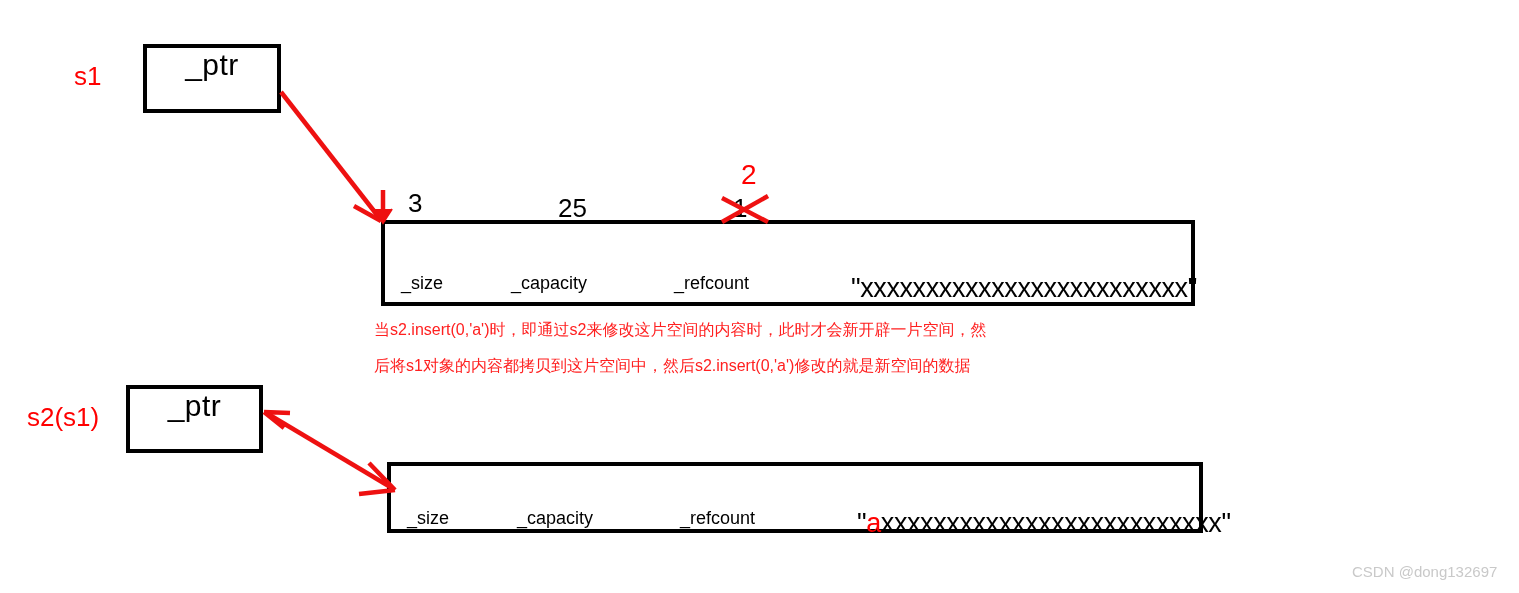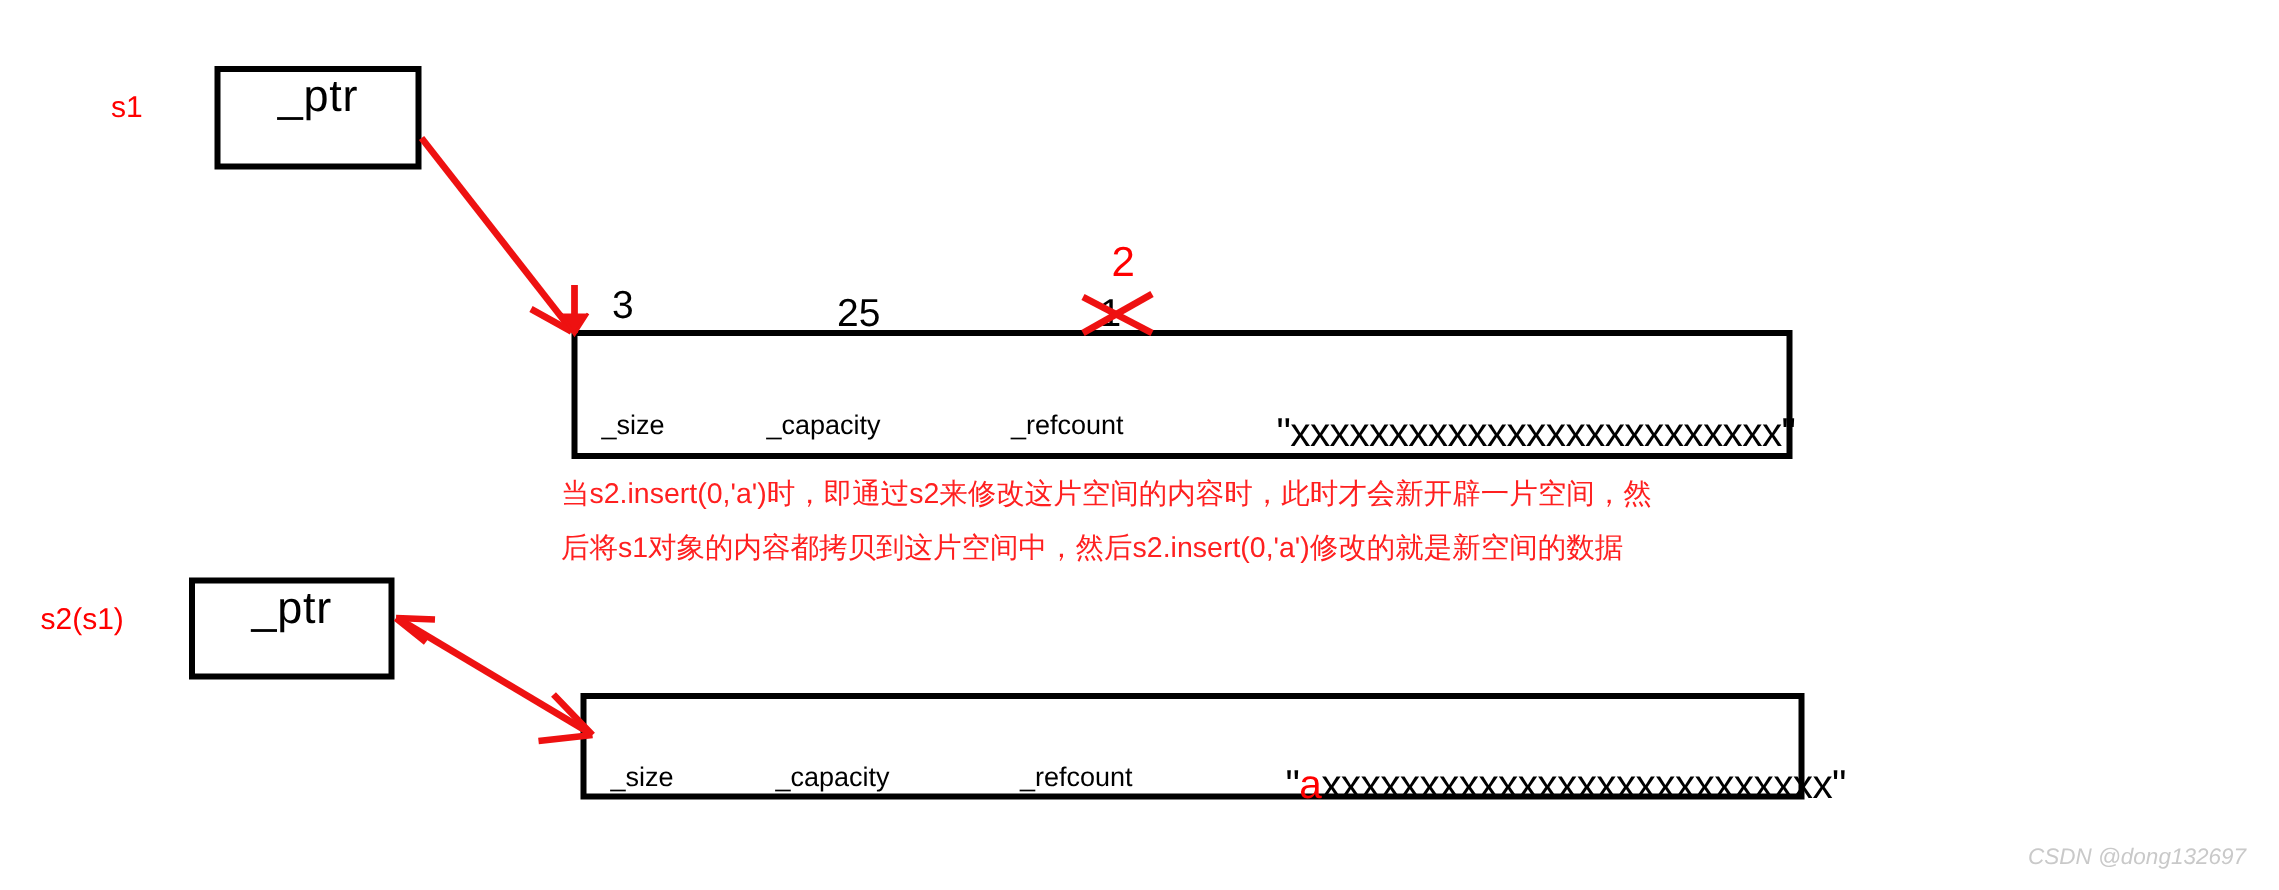--- a/index.html
+++ b/index.html
@@ -27,21 +27,21 @@
   }
   .ptr-box .ptr-label {
     font-size: 30px;
     color: #000000;
     letter-spacing: 0.5px;
   }
 
   
   .var-name {
     color: #ff0000;
-    font-size: 20px;
+    font-size: 26px;
     white-space: nowrap;
   }
 
   
   .struct-box {
     border: 4px solid #000000;
     background: #ffffff;
     box-sizing: border-box;
     display: flex;
     align-items: center;
@@ -73,33 +73,32 @@
   }
   .value-new {
     font-size: 28px;
     color: #ff0000;
     white-space: nowrap;
   }
 
   
   .explain {
     color: #ff2020;
-    font-size: 19px;
+    font-size: 16px;
     line-height: 36px;
     width: 1090px;
     white-space: pre-wrap;
     word-break: break-all;
   }
 
   
   .watermark {
     color: #c9c9c9;
     font-size: 15px;
     white-space: nowrap;
-    font-style: italic;
   }
 
   svg.overlay {
     position: absolute;
     left: 0; top: 0;
     width: 1519px;
     height: 593px;
     pointer-events: none;
   }
 </style>

